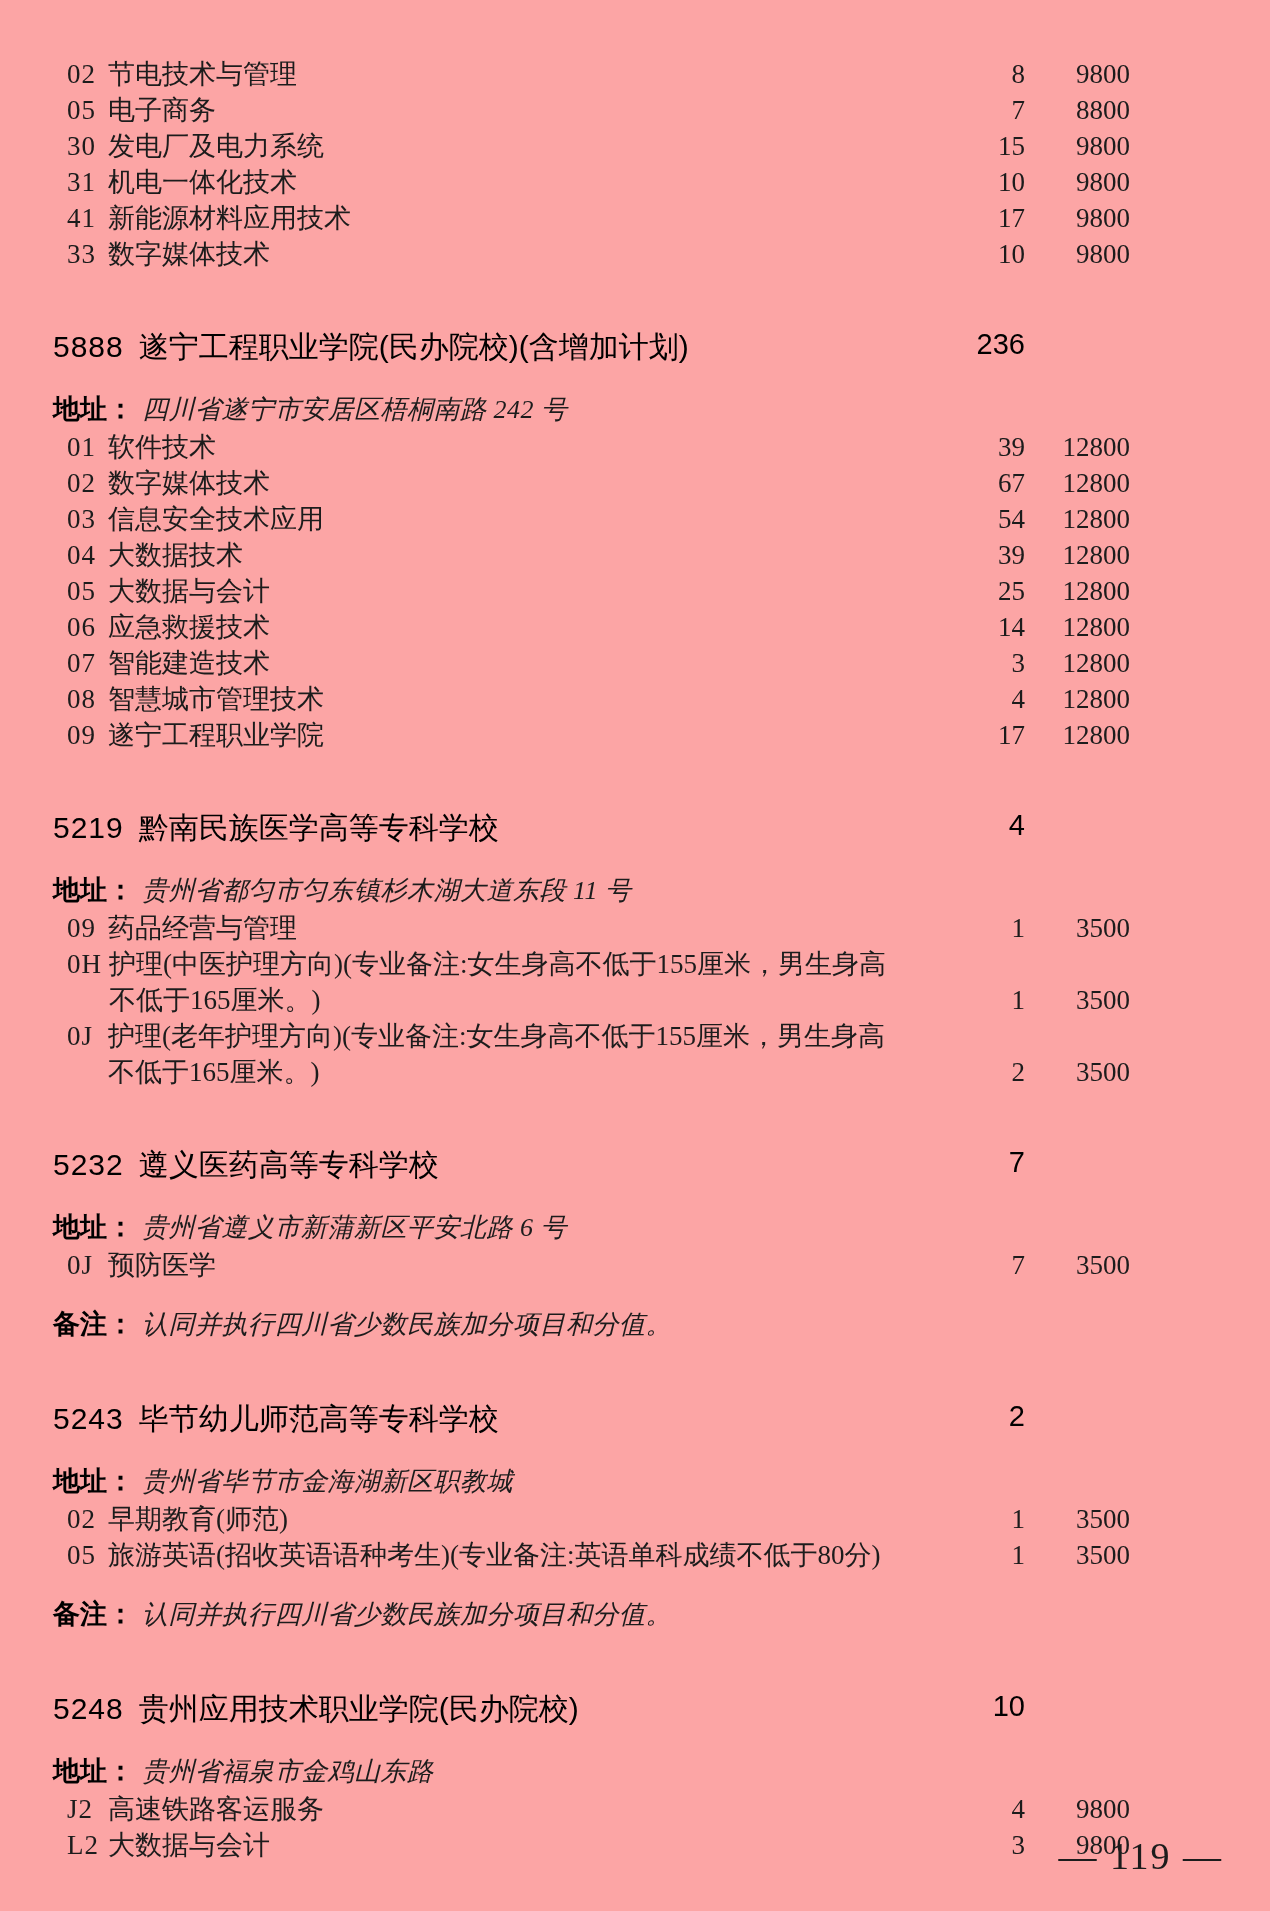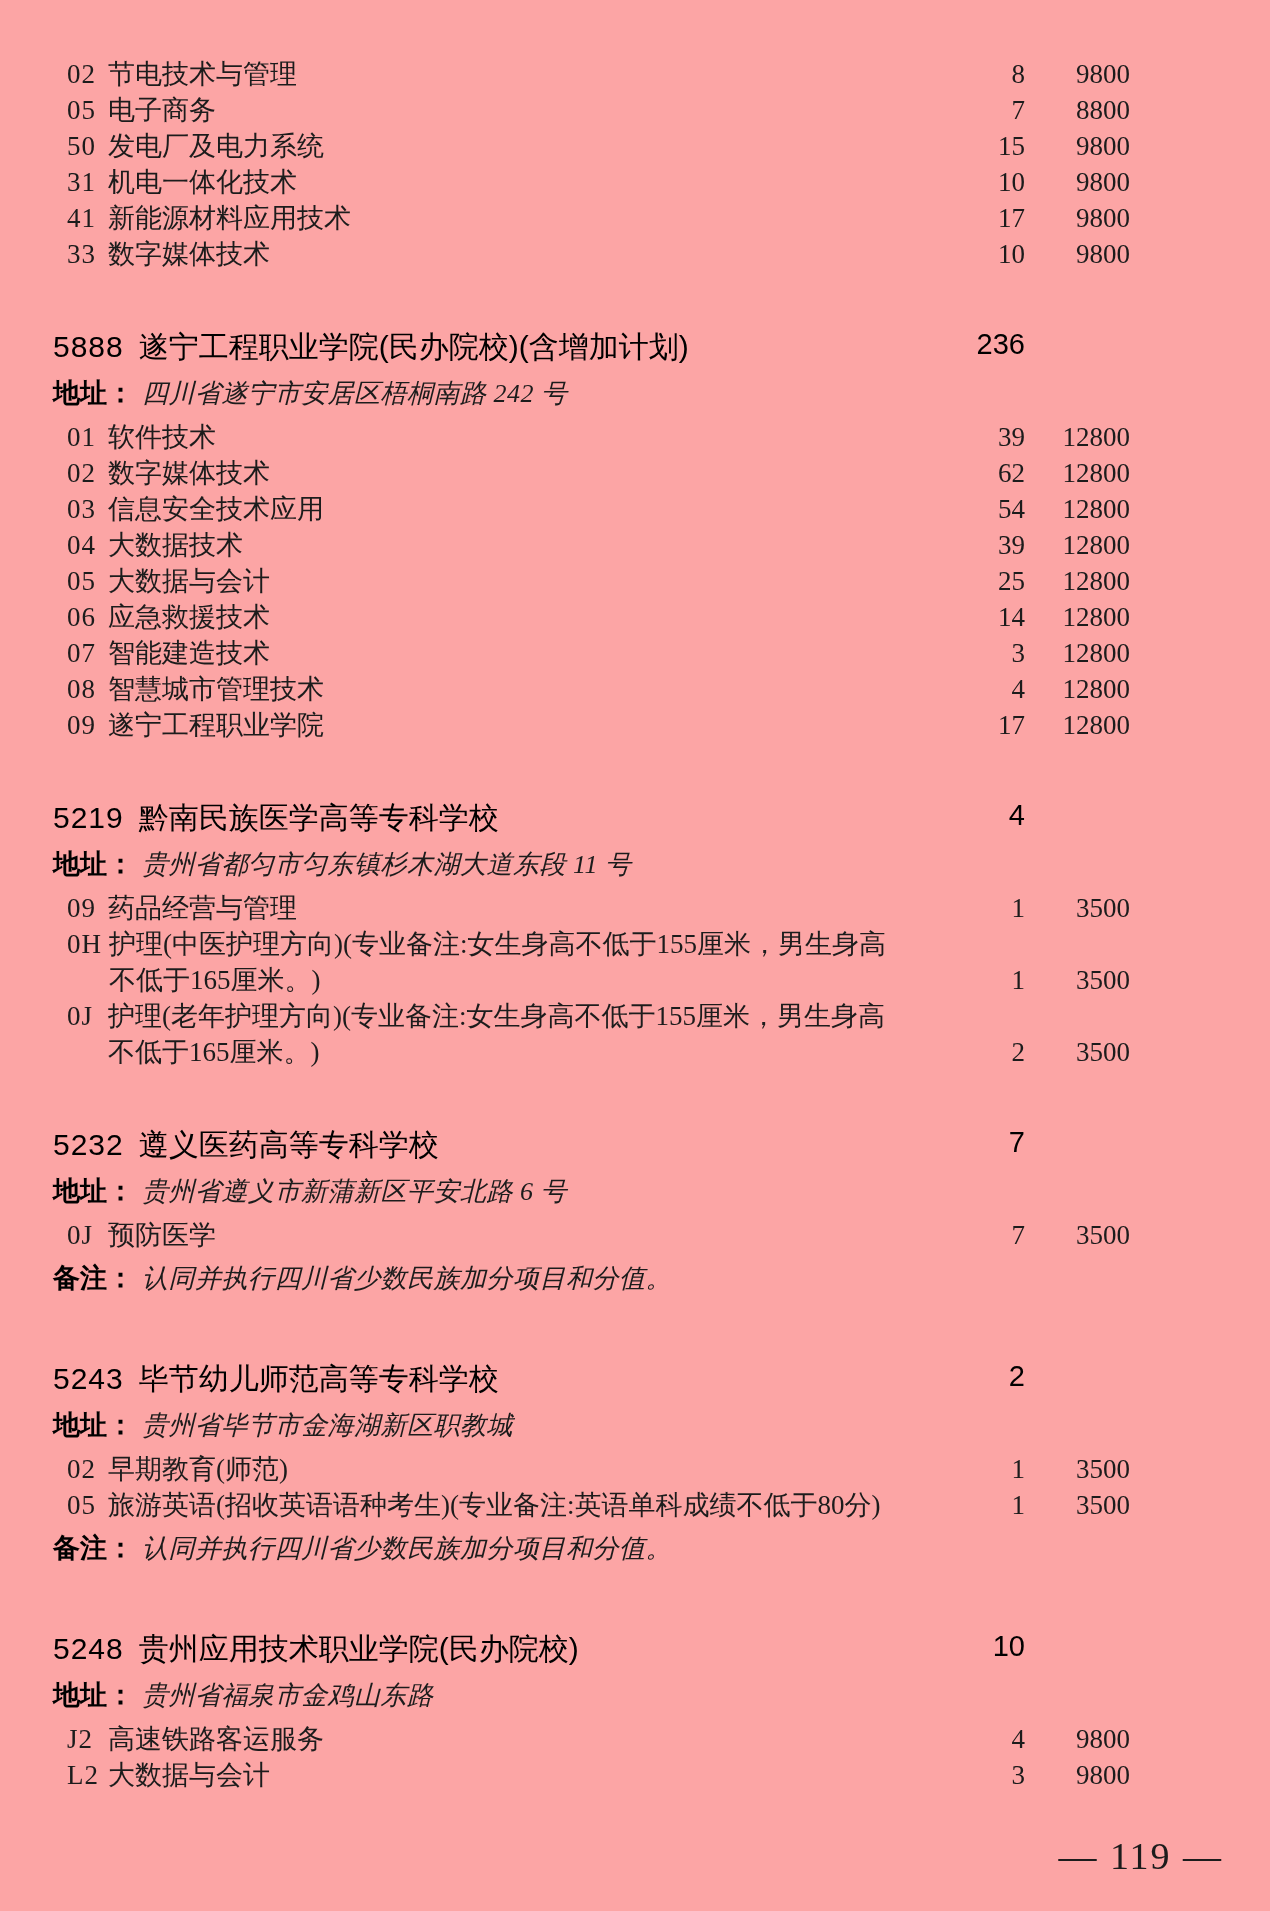--- a/index.html
+++ b/index.html
@@ -52,21 +52,21 @@
   }
   .scode { margin-right:15px; letter-spacing:1px; }
   .scount {
     position:absolute;
     right:105px; bottom:3px;
     width:85px;
     text-align:right;
     font-size:29px;
   }
   
-  .addr-row, .note-row { font-size:26px; line-height:50px; }
+  .addr-row, .note-row { font-size:26px; line-height:38px;margin-top:22px; }
   .blabel {
     font-family:"Liberation Sans","DejaVu Sans",sans-serif;
     font-weight:bold;
     font-size:27px;
     color:#000;
     margin-right:8px;
   }
   .atext, .ntext { font-style:italic; letter-spacing:0.5px; }
   
   .footer {
@@ -78,29 +78,29 @@
     letter-spacing:2px;
   }
 </style>
 </head>
 <body>
 
 <div class="page">
   <div class="content" id="content">
       <div class="item-row"><span class="icode">02</span><span class="iname">节电技术与管理</span><span class="cnum count">8</span><span class="cnum fee">9800</span></div>
       <div class="item-row"><span class="icode">05</span><span class="iname">电子商务</span><span class="cnum count">7</span><span class="cnum fee">8800</span></div>
-      <div class="item-row"><span class="icode">50</span><span class="iname">发电厂及电力系统</span><span class="cnum count">15</span><span class="cnum fee">9800</span></div>
+      <div class="item-row"><span class="icode">30</span><span class="iname">发电厂及电力系统</span><span class="cnum count">15</span><span class="cnum fee">9800</span></div>
       <div class="item-row"><span class="icode">31</span><span class="iname">机电一体化技术</span><span class="cnum count">10</span><span class="cnum fee">9800</span></div>
       <div class="item-row"><span class="icode">41</span><span class="iname">新能源材料应用技术</span><span class="cnum count">17</span><span class="cnum fee">9800</span></div>
       <div class="item-row"><span class="icode">33</span><span class="iname">数字媒体技术</span><span class="cnum count">10</span><span class="cnum fee">9800</span></div>
       <section class="section">
         <div class="sec-header"><span class="scode">5888</span><span class="sname">遂宁工程职业学院(民办院校)(含增加计划)</span><span class="scount">236</span></div>
         <div class="addr-row"><span class="blabel">地址：</span><span class="atext">四川省遂宁市安居区梧桐南路 242 号</span></div>
         <div class="item-row"><span class="icode">01</span><span class="iname">软件技术</span><span class="cnum count">39</span><span class="cnum fee">12800</span></div>
-        <div class="item-row"><span class="icode">02</span><span class="iname">数字媒体技术</span><span class="cnum count">62</span><span class="cnum fee">12800</span></div>
+        <div class="item-row"><span class="icode">02</span><span class="iname">数字媒体技术</span><span class="cnum count">67</span><span class="cnum fee">12800</span></div>
         <div class="item-row"><span class="icode">03</span><span class="iname">信息安全技术应用</span><span class="cnum count">54</span><span class="cnum fee">12800</span></div>
         <div class="item-row"><span class="icode">04</span><span class="iname">大数据技术</span><span class="cnum count">39</span><span class="cnum fee">12800</span></div>
         <div class="item-row"><span class="icode">05</span><span class="iname">大数据与会计</span><span class="cnum count">25</span><span class="cnum fee">12800</span></div>
         <div class="item-row"><span class="icode">06</span><span class="iname">应急救援技术</span><span class="cnum count">14</span><span class="cnum fee">12800</span></div>
         <div class="item-row"><span class="icode">07</span><span class="iname">智能建造技术</span><span class="cnum count">3</span><span class="cnum fee">12800</span></div>
         <div class="item-row"><span class="icode">08</span><span class="iname">智慧城市管理技术</span><span class="cnum count">4</span><span class="cnum fee">12800</span></div>
         <div class="item-row"><span class="icode">09</span><span class="iname">遂宁工程职业学院</span><span class="cnum count">17</span><span class="cnum fee">12800</span></div>
       </section>
       <section class="section">
         <div class="sec-header"><span class="scode">5219</span><span class="sname">黔南民族医学高等专科学校</span><span class="scount">4</span></div>

